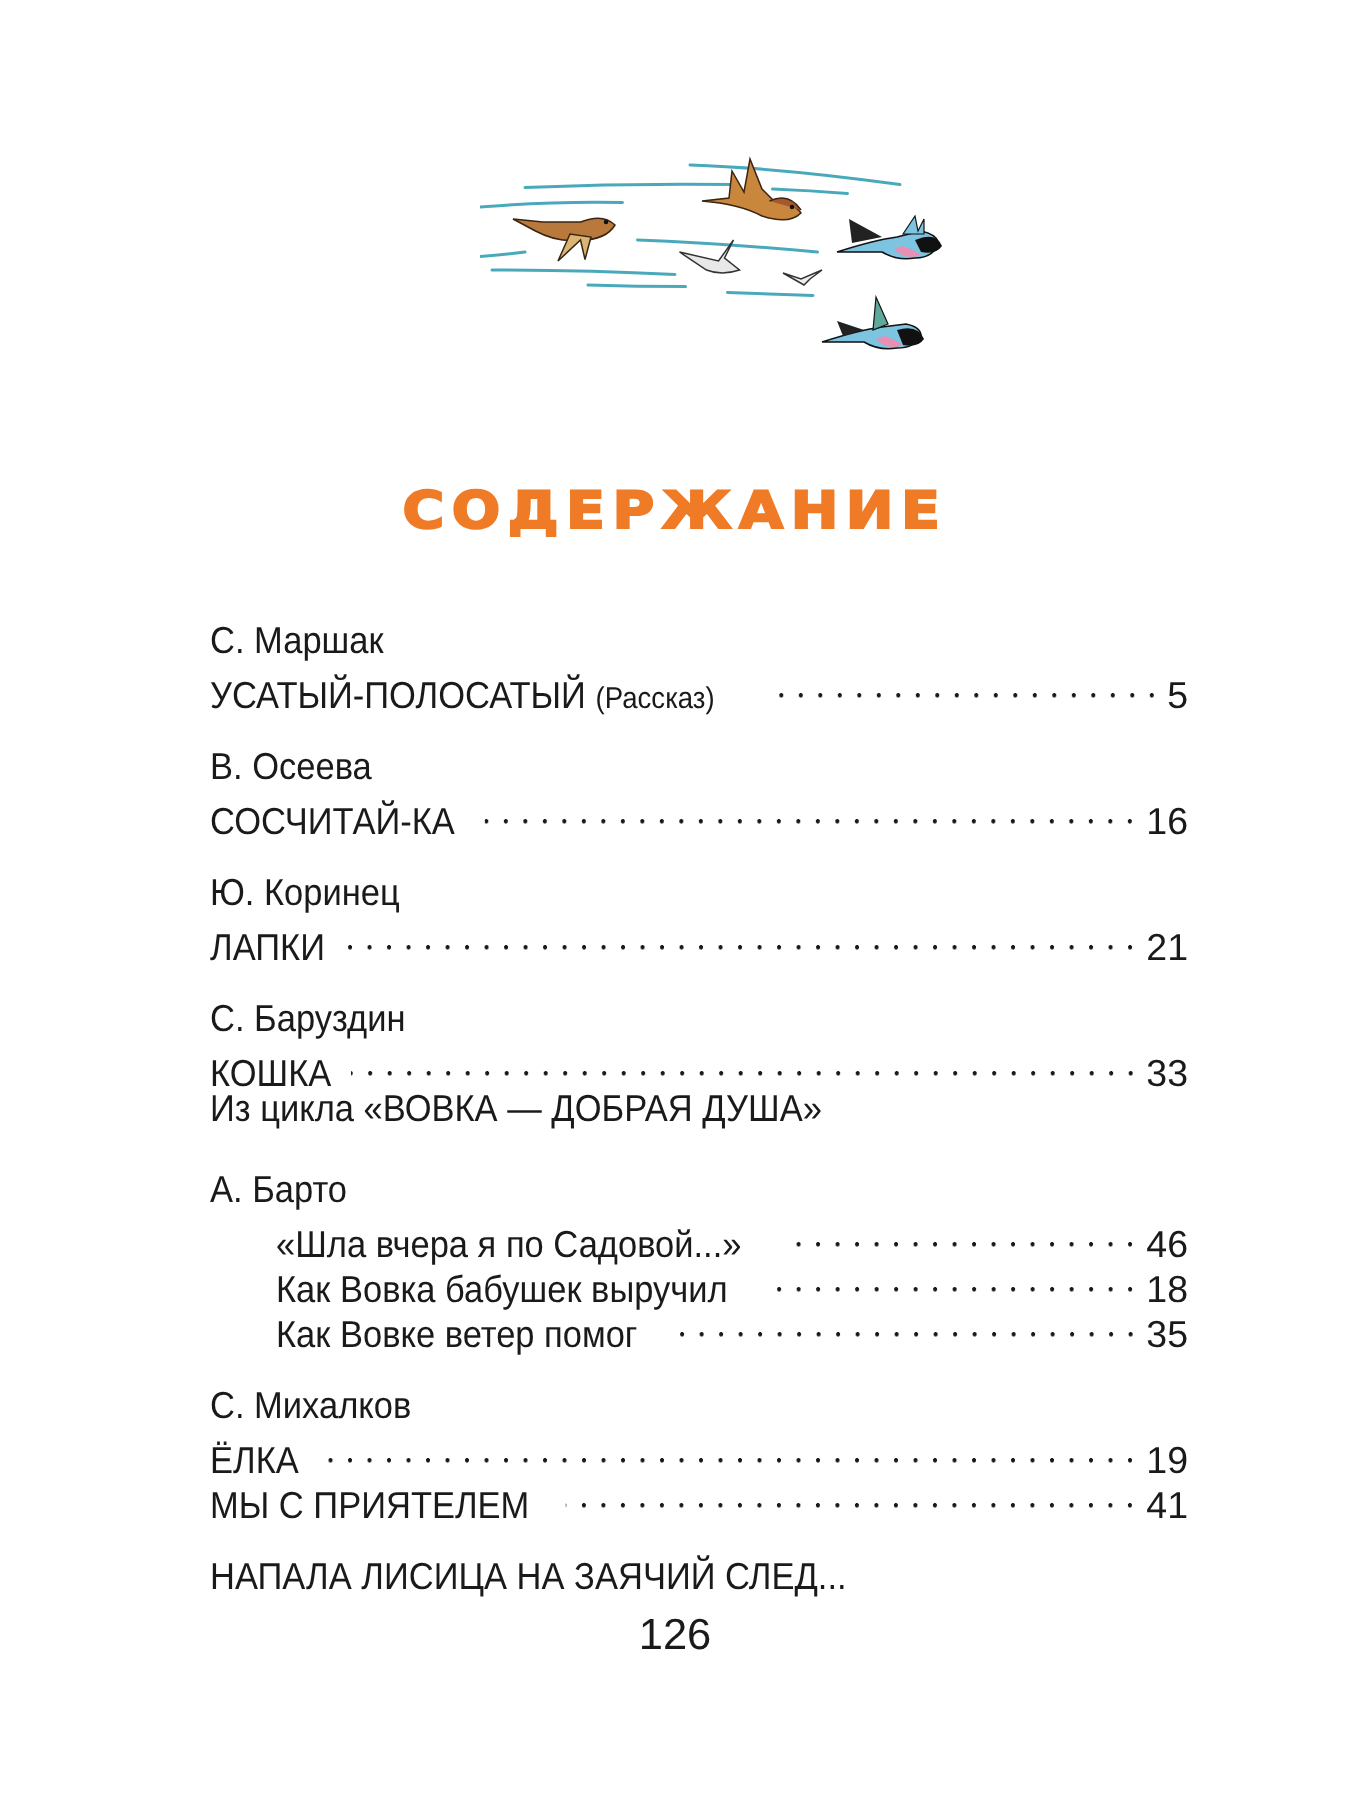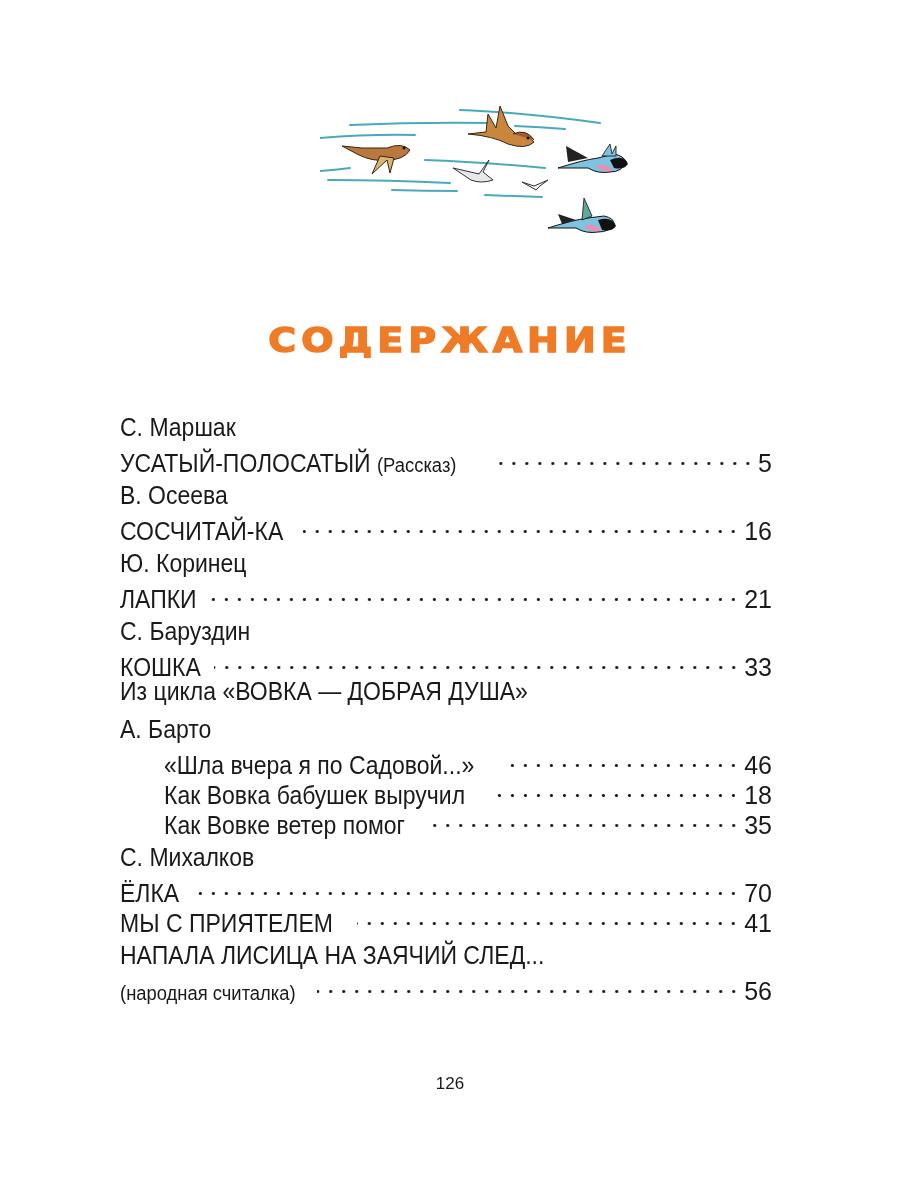--- a/index.html
+++ b/index.html
@@ -3,34 +3,34 @@
 <meta charset="utf-8">
 <style>
   html, body { margin: 0; padding: 0; background: #ffffff; }
   body { width: 900px; height: 1200px; position: relative; overflow: hidden;
          font-family: "Liberation Sans", "DejaVu Sans", sans-serif; color: #1a1a1a; }
   .illustration { position: absolute; left: 320px; top: 90px; width: 350px; height: 170px; }
   .title { position: absolute; left: 0; right: 0; top: 318px; text-align: center;
            font-family: "DejaVu Sans", sans-serif; font-weight: 900; font-size: 38px;
            letter-spacing: 5px; color: #f07b26;
            -webkit-text-stroke: 1.6px #f07b26; transform: scaleY(0.9); }
-  .toc { position: absolute; left: 120px; width: 652px; top: 412px; }
+  .toc { position: absolute; left: 140px; width: 652px; top: 412px; }
   .line { position: relative; height: 30px; line-height: 30px; font-size: 25px;
           display: flex; align-items: baseline; white-space: nowrap;
           transform-origin: left; }
-  .line.gap { margin-top: 8px; }
+  .line.gap { margin-top: 24px; }
   .line.sub { padding-left: 44px; }
   .txt { transform: scaleX(0.92); transform-origin: left; display: inline-block; }
   .small { font-size: 20px; }
   .leader { flex: 1; overflow: hidden; margin: 0 4px 0 6px; height: 30px; position: relative; }
   .leader::before { content: ""; position: absolute; left: 0; right: 0; bottom: 7px; height: 3px;
                     background-image: radial-gradient(circle, #1a1a1a 1.3px, transparent 1.6px);
                     background-size: 13px 3px; background-position: right center; background-repeat: repeat-x; }
   .page { font-size: 25px; }
-  .pagenum { position: absolute; left: 0; right: 0; top: 1074px; text-align: center; font-size: 17px; }
+  .pagenum { position: absolute; left: 0; right: 0; top: 1074px; text-align: center; font-size: 29px; }
 </style>
 </head>
 <body>
 
 <div class="illustration">
   <svg width="350" height="170" viewBox="0 0 350 170">
     <g stroke="#2a9bb0" stroke-width="2" stroke-linecap="round" fill="none" opacity="0.85">
       <path d="M30 35 Q100 32 170 33"></path>
       <path d="M140 20 Q200 22 280 33"></path>
       <path d="M0 48 Q50 44 95 45"></path>
@@ -141,31 +141,26 @@
     <span class="leader"></span>
     <span class="page">35</span>
   </div>
 
   <div class="line gap">
       <span class="txt">С. Михалков</span>
     </div>
   <div class="line">
     <span class="txt">ЁЛКА</span>
     <span class="leader"></span>
-    <span class="page">70</span>
+    <span class="page">19</span>
   </div>
   <div class="line">
     <span class="txt">МЫ С ПРИЯТЕЛЕМ</span>
     <span class="leader"></span>
     <span class="page">41</span>
   </div>
 
   <div class="line gap">
       <span class="txt">НАПАЛА ЛИСИЦА НА ЗАЯЧИЙ СЛЕД...</span>
     </div>
-  <div class="line">
-    <span class="txt small">(народная считалка)</span>
-    <span class="leader"></span>
-    <span class="page">56</span>
-  </div>
 </div>
 
 <div class="pagenum">126</div>
 
 </body></html>

